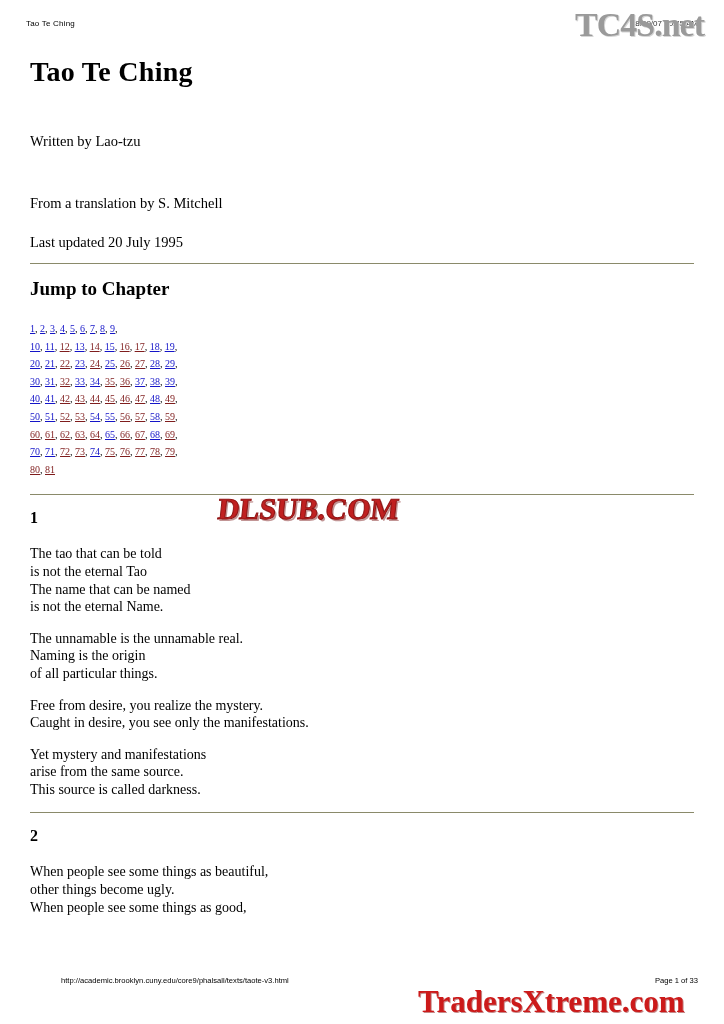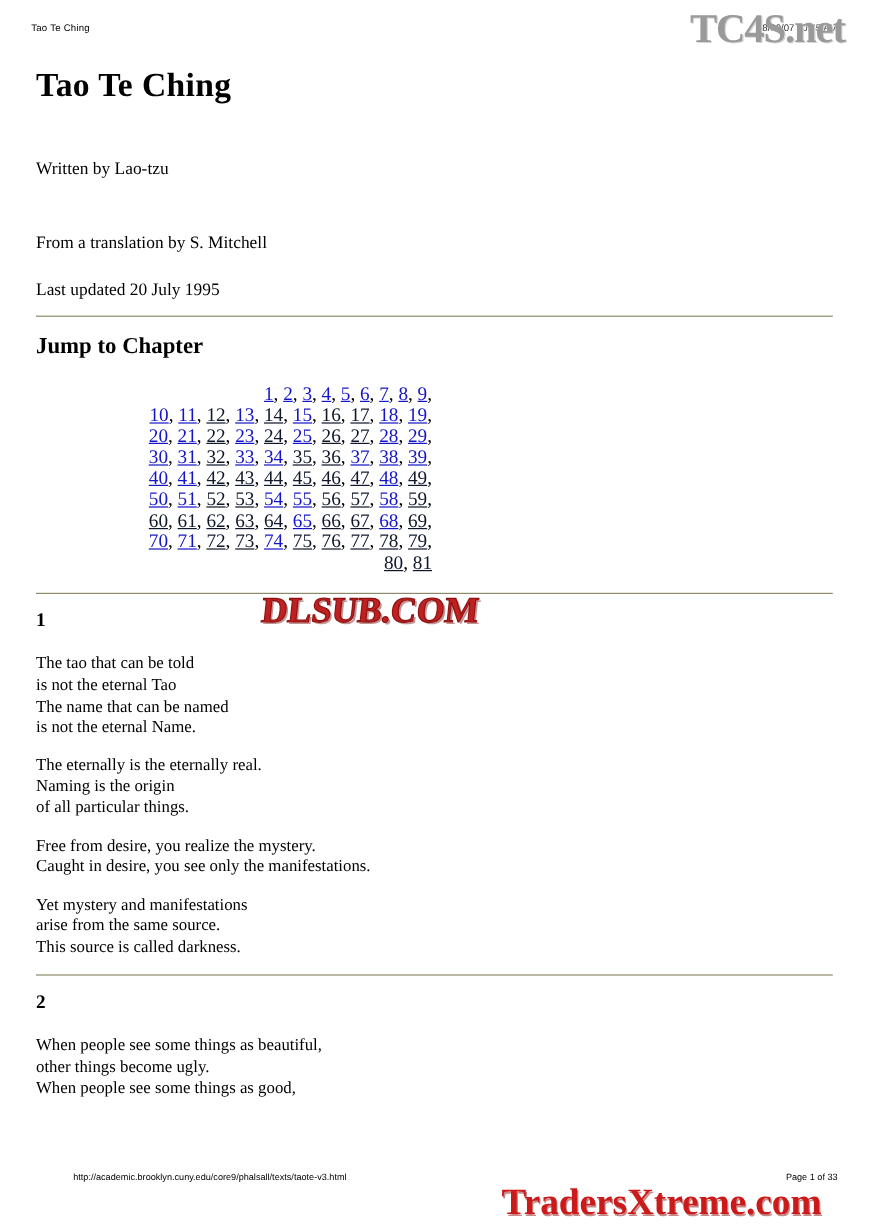--- a/index.html
+++ b/index.html
@@ -125,32 +125,31 @@
   }
 
   h2.section {
     font-family: "Liberation Serif", serif;
     font-size: 19px;
     font-weight: bold;
     margin: 12px 0 20px 0;
   }
 
   .jump-list {
-    font-size: 16px;
+    font-size: 10px;
     line-height: 17.6px;
     margin: 0 0 16px 0;
     max-width: 330px;
-    text-align: right;
   }
   .jump-list a {
     color: #1414c8;
     text-decoration: underline;
   }
   .jump-list a.visited {
-    color: #0f172a;
+    color: #7f1d1d;
   }
   .jump-list .sep { color: #000; }
 
   h3.chapter-num {
     font-family: "Liberation Serif", serif;
     font-size: 16px;
     font-weight: bold;
     margin: 14px 0 18px 0;
   }
 
@@ -232,21 +231,21 @@
 
     <div id="sections">
         <h3 class="chapter-num">1</h3>
         <div class="stanza">
           <div>The tao that can be told</div>
           <div>is not the eternal Tao</div>
           <div>The name that can be named</div>
           <div>is not the eternal Name.</div>
         </div>
         <div class="stanza">
-          <div>The eternally is the eternally real.</div>
+          <div>The unnamable is the unnamable real.</div>
           <div>Naming is the origin</div>
           <div>of all particular things.</div>
         </div>
         <div class="stanza">
           <div>Free from desire, you realize the mystery.</div>
           <div>Caught in desire, you see only the manifestations.</div>
         </div>
         <div class="stanza">
           <div>Yet mystery and manifestations</div>
           <div>arise from the same source.</div>

